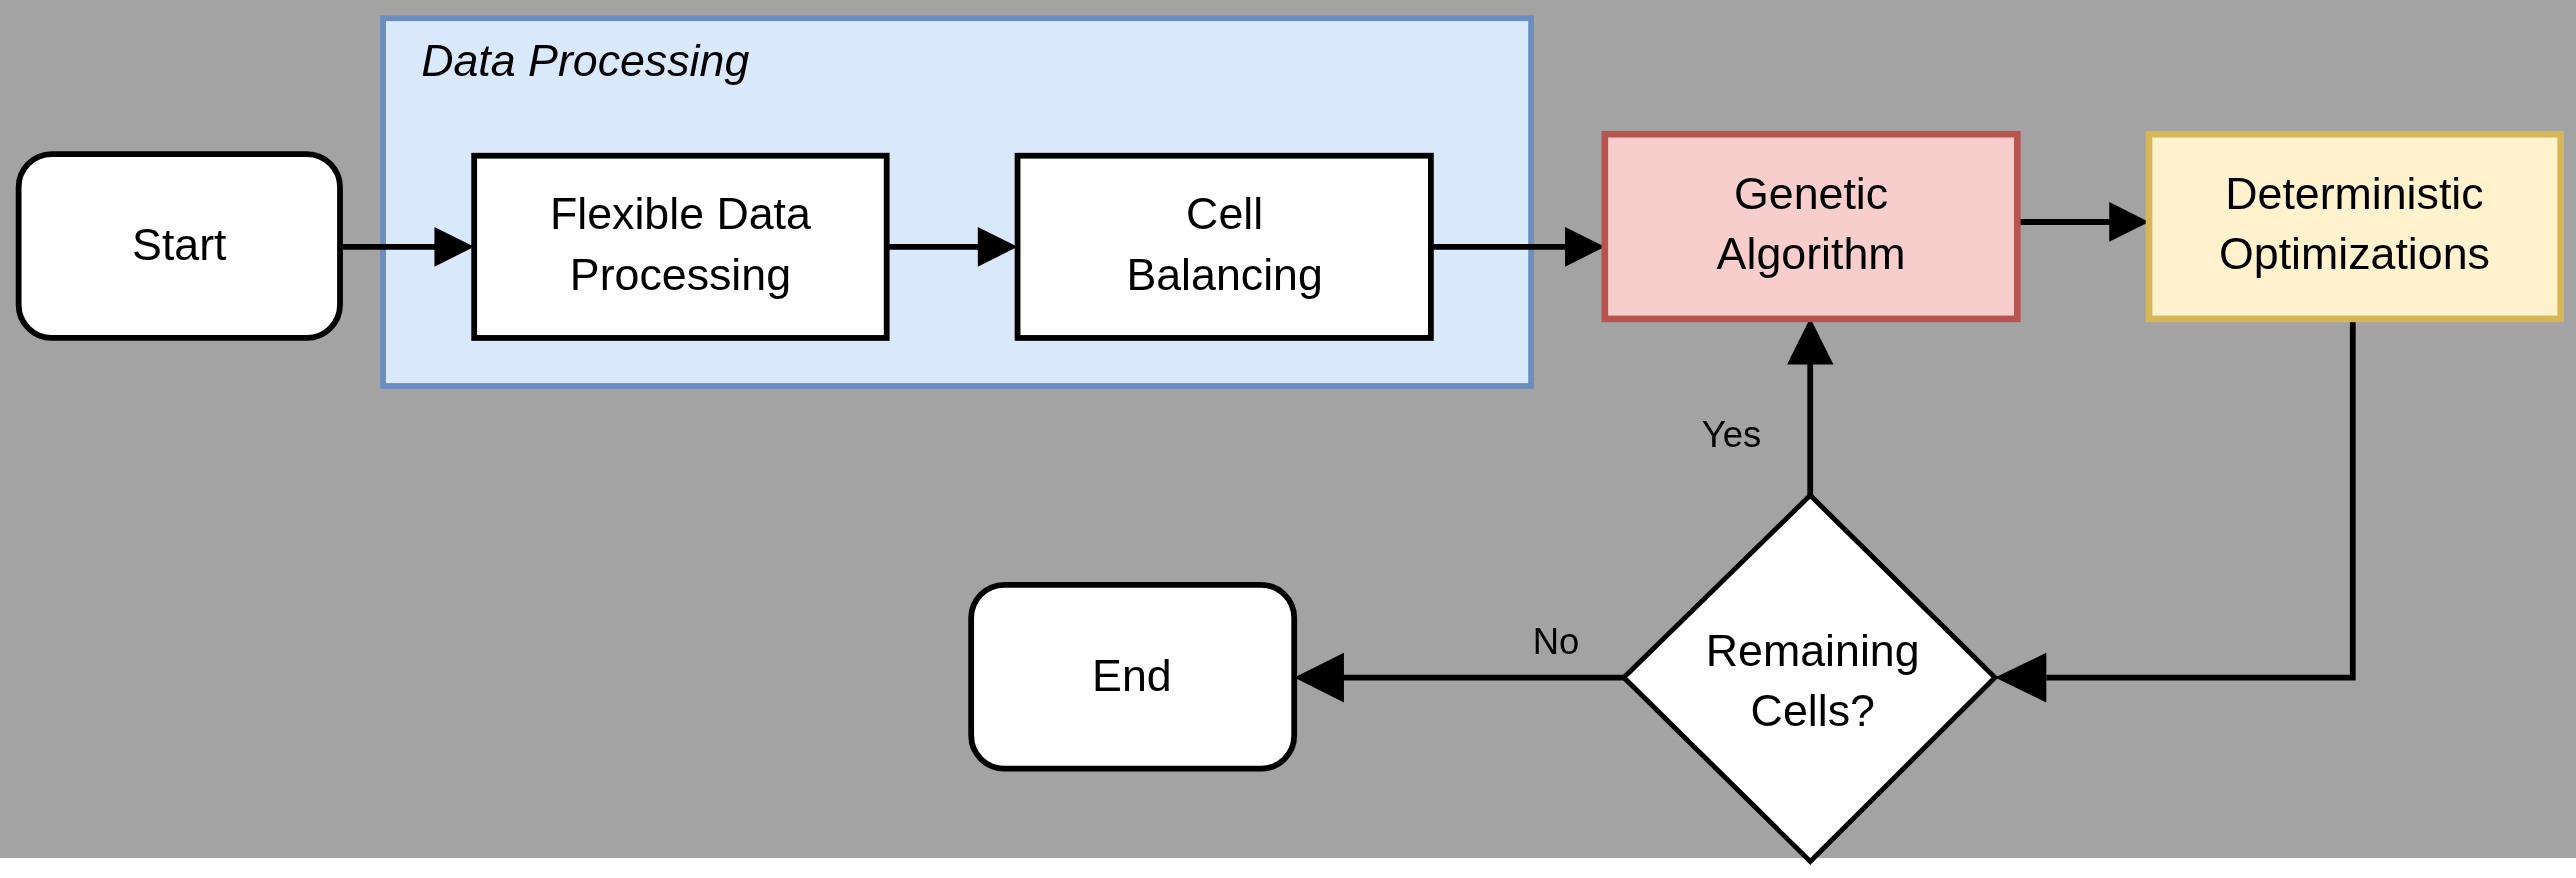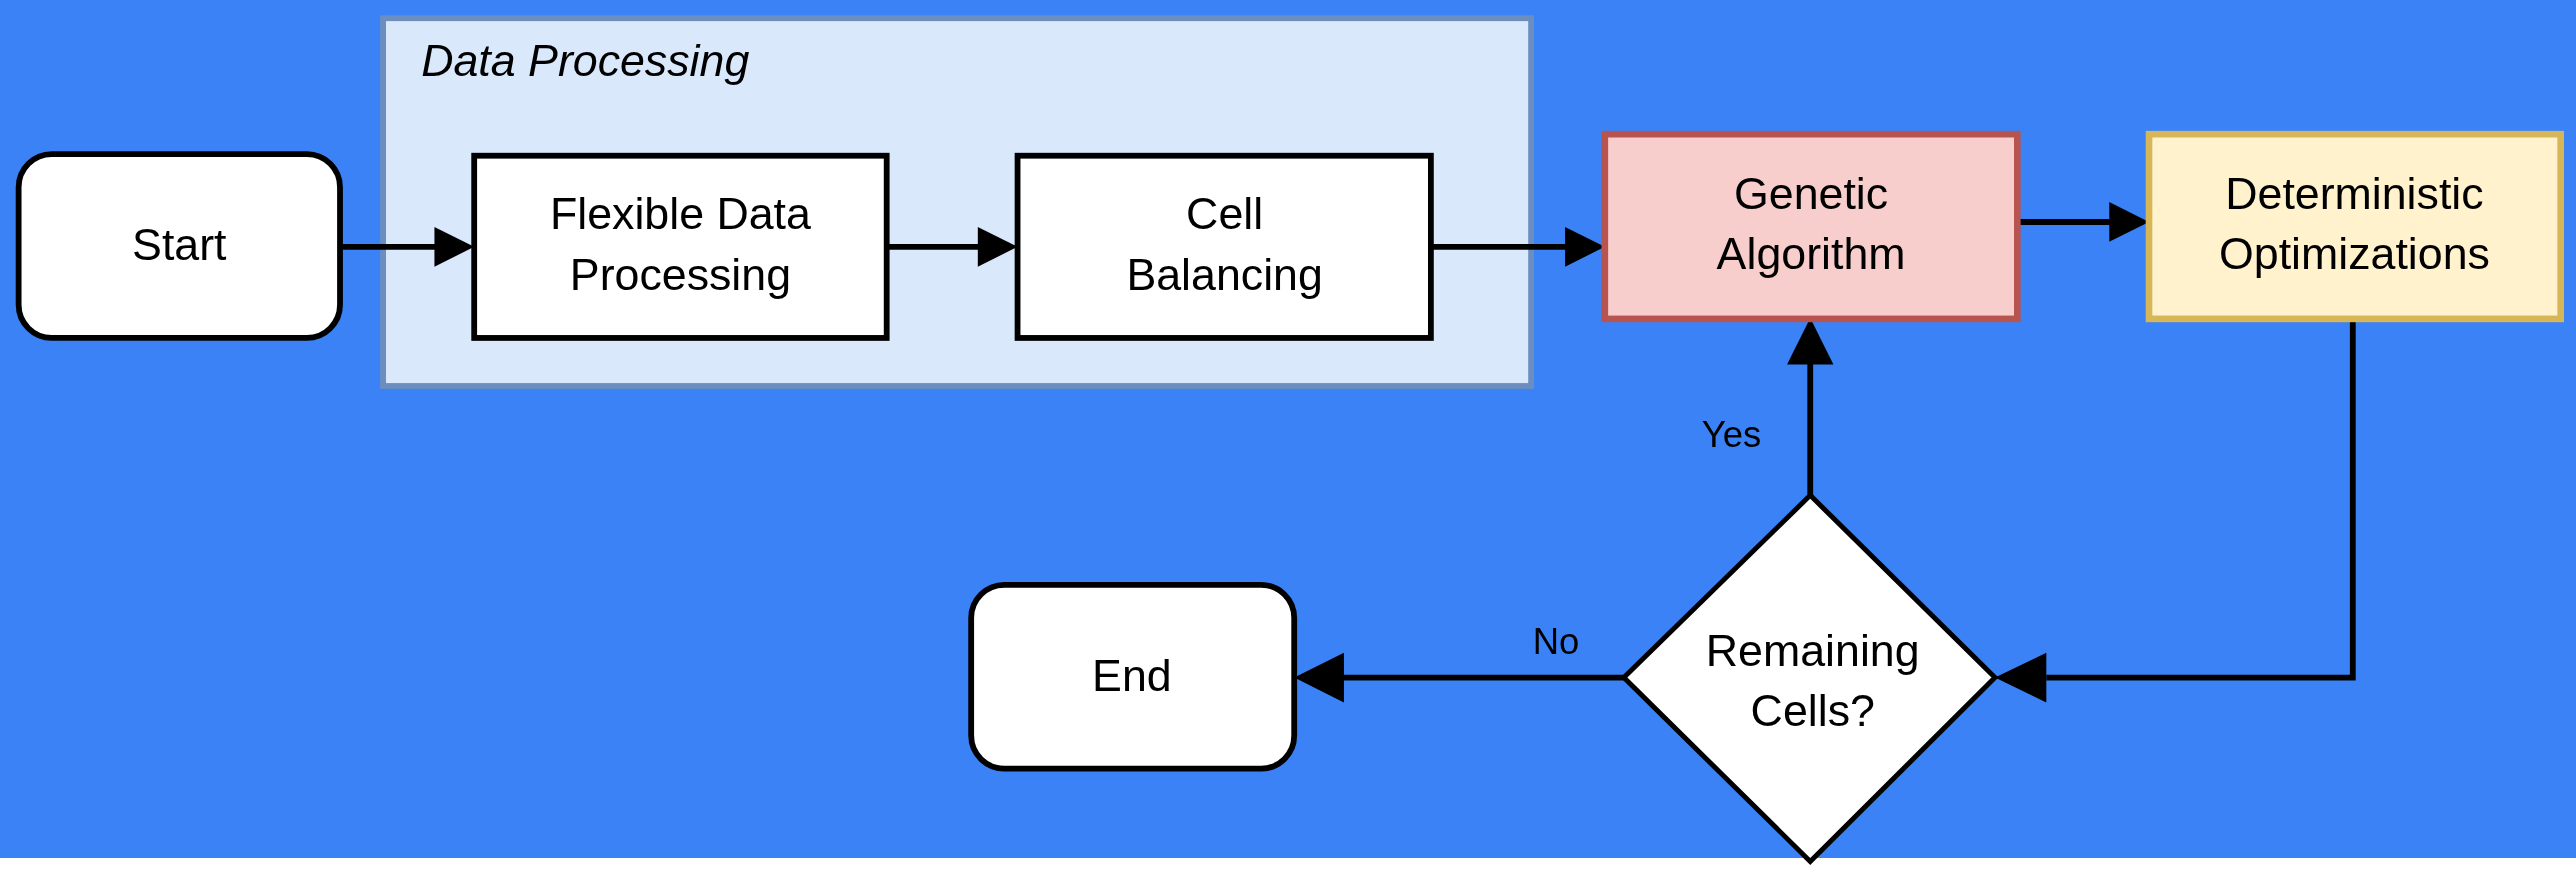--- a/index.html
+++ b/index.html
@@ -10,21 +10,21 @@
   body {
     width: 2576px;
     height: 878px;
     overflow: hidden;
     font-family: "Liberation Sans", sans-serif;
   }
   #diagram-root {
     position: relative;
     width: 2576px;
     height: 858px;
-    background: #3b82f6;
+    background: #a3a3a3;
   }
   svg#flowchart {
     display: block;
     width: 2576px;
     height: 878px;
   }
   .node-label {
     font-family: "Liberation Sans", sans-serif;
     font-size: 54px;
     fill: #000000;

